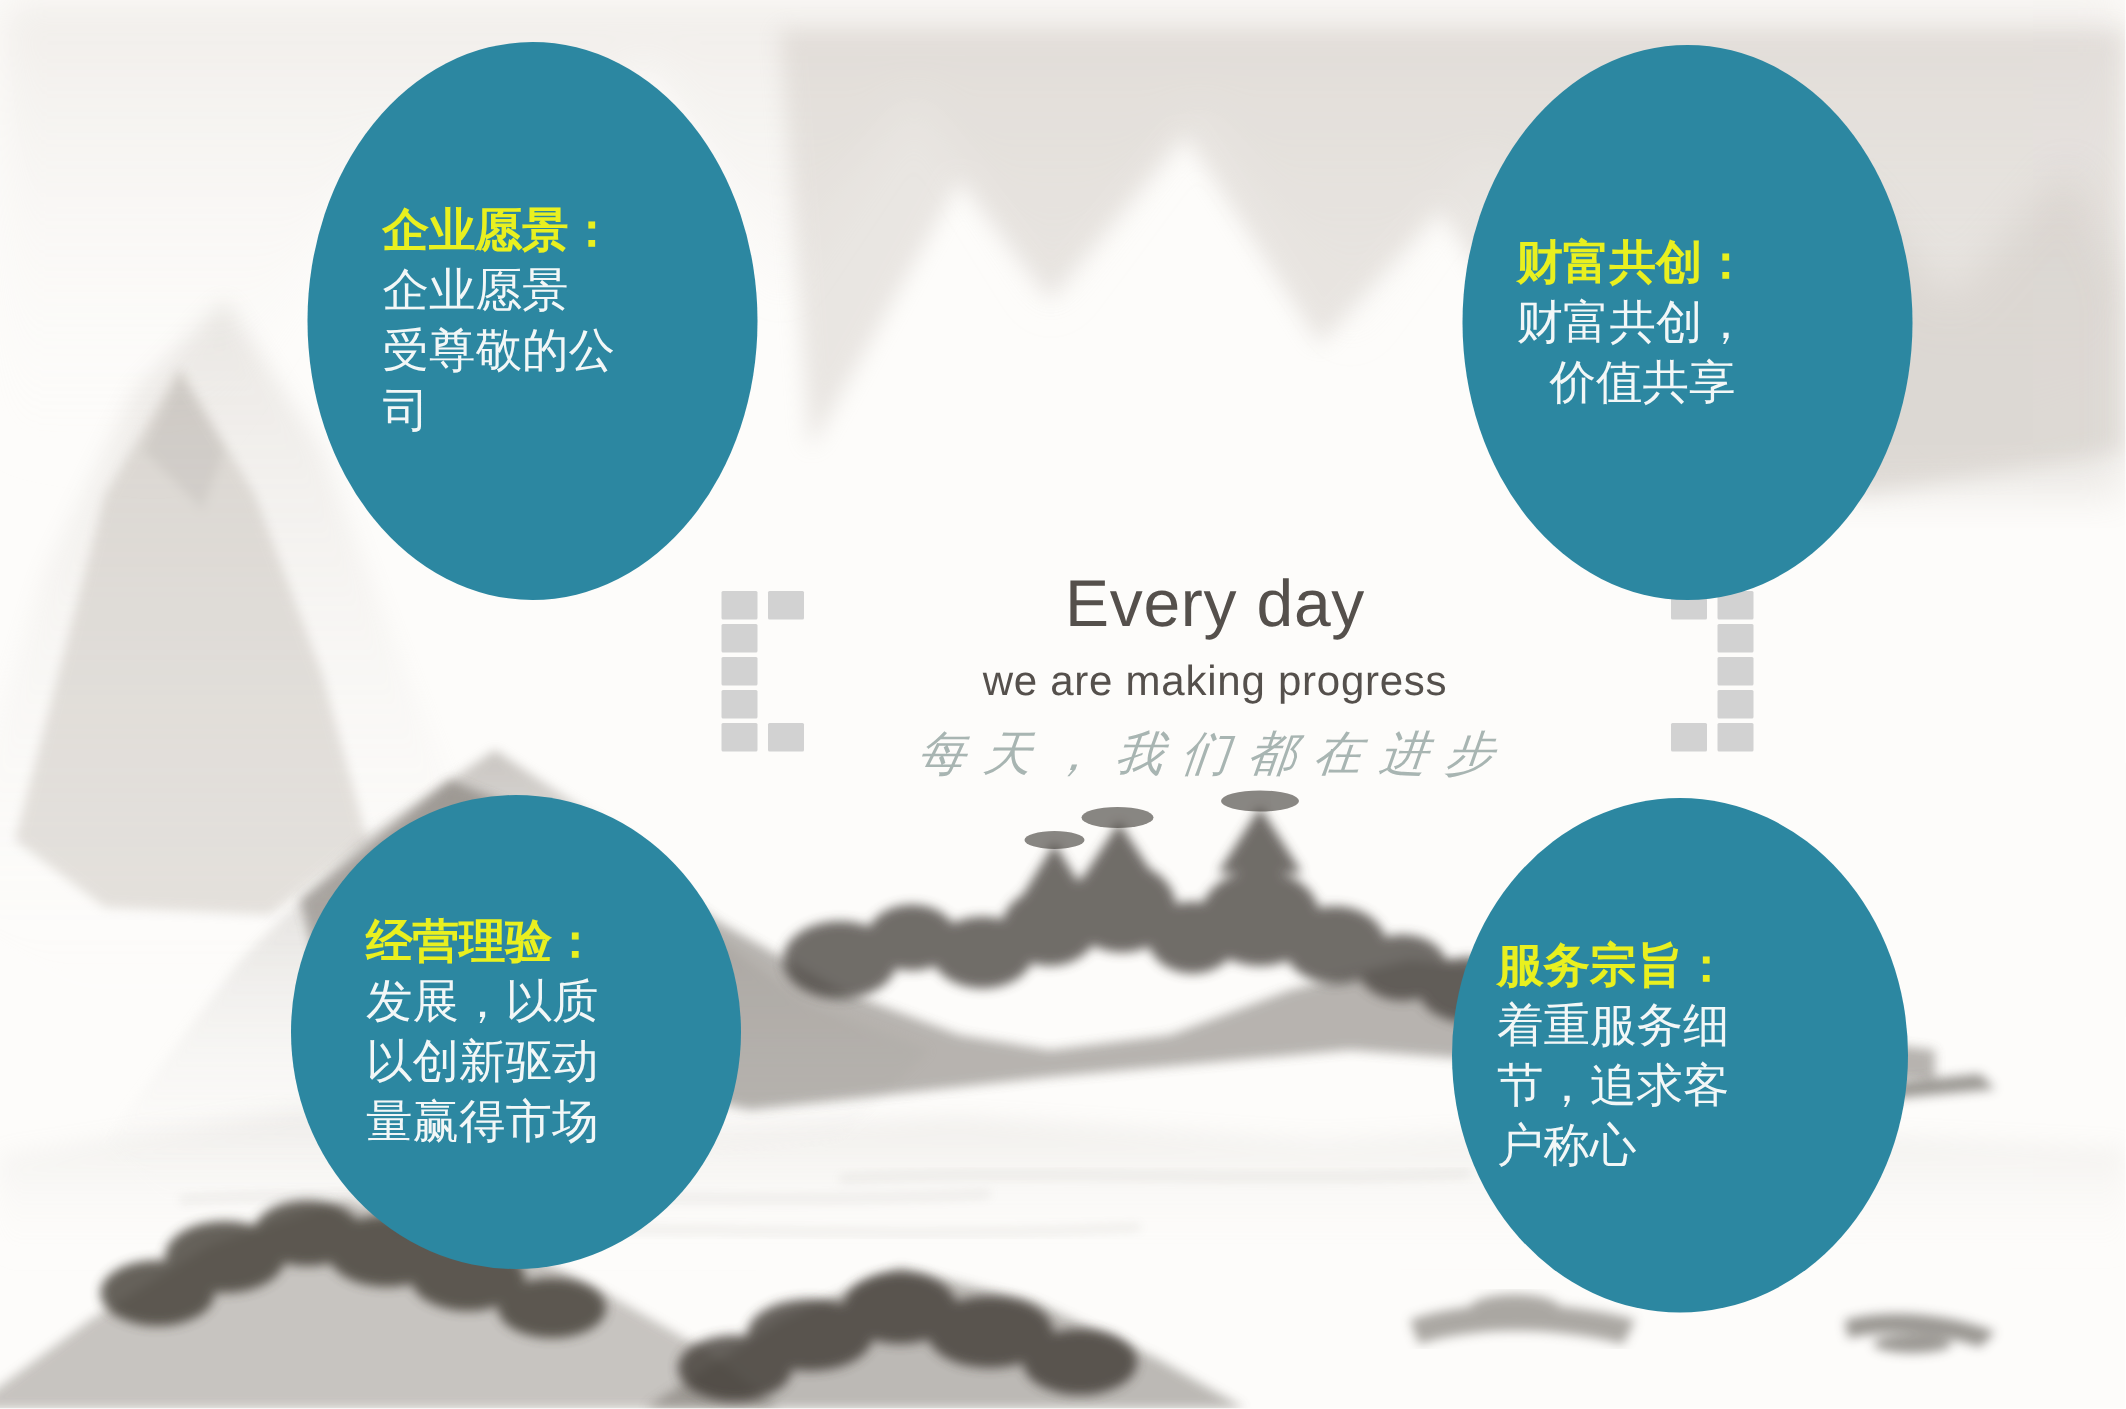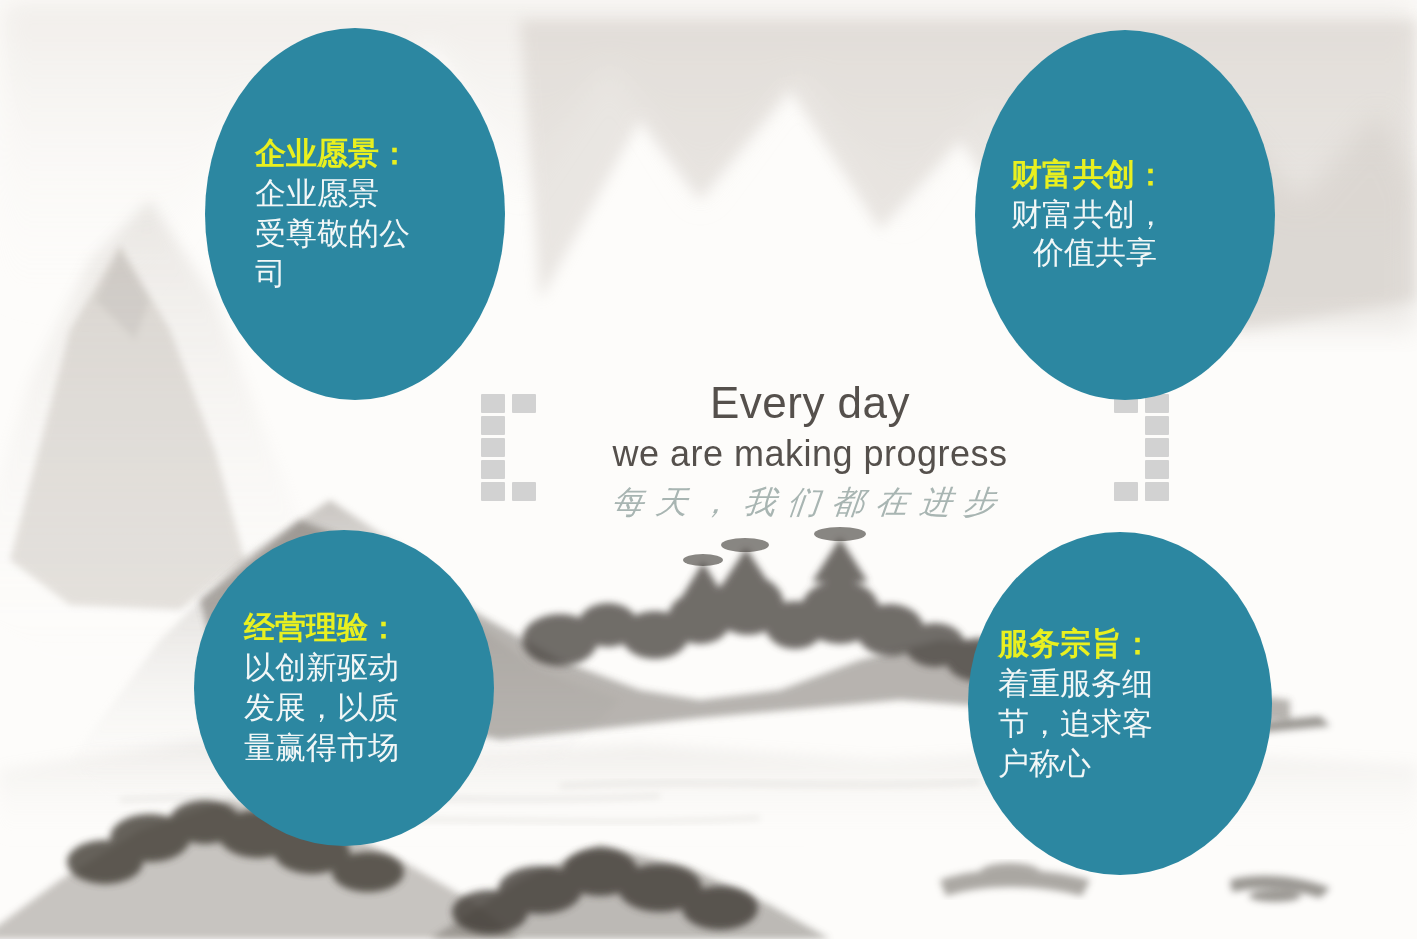--- a/index.html
+++ b/index.html
@@ -51,21 +51,21 @@
   }
   .slogan .line1,
   .slogan .line2 {
     color: #55504c;
     font-family: "Liberation Sans", "DejaVu Sans", sans-serif;
     font-weight: 400;
     letter-spacing: 0.5px;
     white-space: nowrap;
   }
   .slogan .line1 { font-size: 44px; line-height: 50px; }
-  .slogan .line2 { font-size: 36px; line-height: 52px; }
+  .slogan .line2 { font-size: 28px; line-height: 52px; }
   .slogan .line3 {
     margin-top: 2px;
     font-size: 32px;
     line-height: 40px;
     color: #9aa9a6;
     font-family: "Liberation Serif", "DejaVu Serif", serif;
     font-style: italic;
     letter-spacing: 12px;
     transform: skewX(-6deg);
     opacity: 0.85;
@@ -97,21 +97,21 @@
     font-family: "Liberation Serif", "DejaVu Serif", serif;
   }
   .bubble .b-body div { white-space: nowrap; }
 
   
   #bubble-vision   { left: 205px;  top: 28px;  width: 300px; height: 372px; padding: 0 0 0 50px; }
   #bubble-values   { left: 975px;  top: 30px;  width: 300px; height: 370px; padding: 0 0 0 36px; }
   #bubble-philosophy { left: 194px; top: 530px; width: 300px; height: 316px; padding: 0 0 0 50px; }
   #bubble-service  { left: 968px;  top: 532px; width: 304px; height: 343px; padding: 0 0 0 30px; }
 
-  #bubble-values .b-body div:nth-child(2) { padding-left: 22px; font-family: Liberation Mono, monospace; }
+  #bubble-values .b-body div:nth-child(2) { padding-left: 22px; }
 </style>
 </head>
 <body>
 
 <div id="slide">
 
   <div class="bg-layer">
     <svg class="bg-svg" viewBox="0 0 1417 939" preserveAspectRatio="none">
       <defs>
         <linearGradient id="mistTop" x1="0" y1="0" x2="0" y2="1">
@@ -281,22 +281,22 @@
     <div class="b-title">财富共创：</div>
     <div class="b-body">
       <div>财富共创，</div>
       <div>价值共享</div>
     </div>
   </div>
 
   <div class="bubble" id="bubble-philosophy">
     <div class="b-title">经营理验：</div>
     <div class="b-body">
+      <div>发展，以质</div>
       <div>以创新驱动</div>
-      <div>发展，以质</div>
       <div>量赢得市场</div>
     </div>
   </div>
 
   <div class="bubble" id="bubble-service">
     <div class="b-title">服务宗旨：</div>
     <div class="b-body">
       <div>着重服务细</div>
       <div>节，追求客</div>
       <div>户称心</div>

